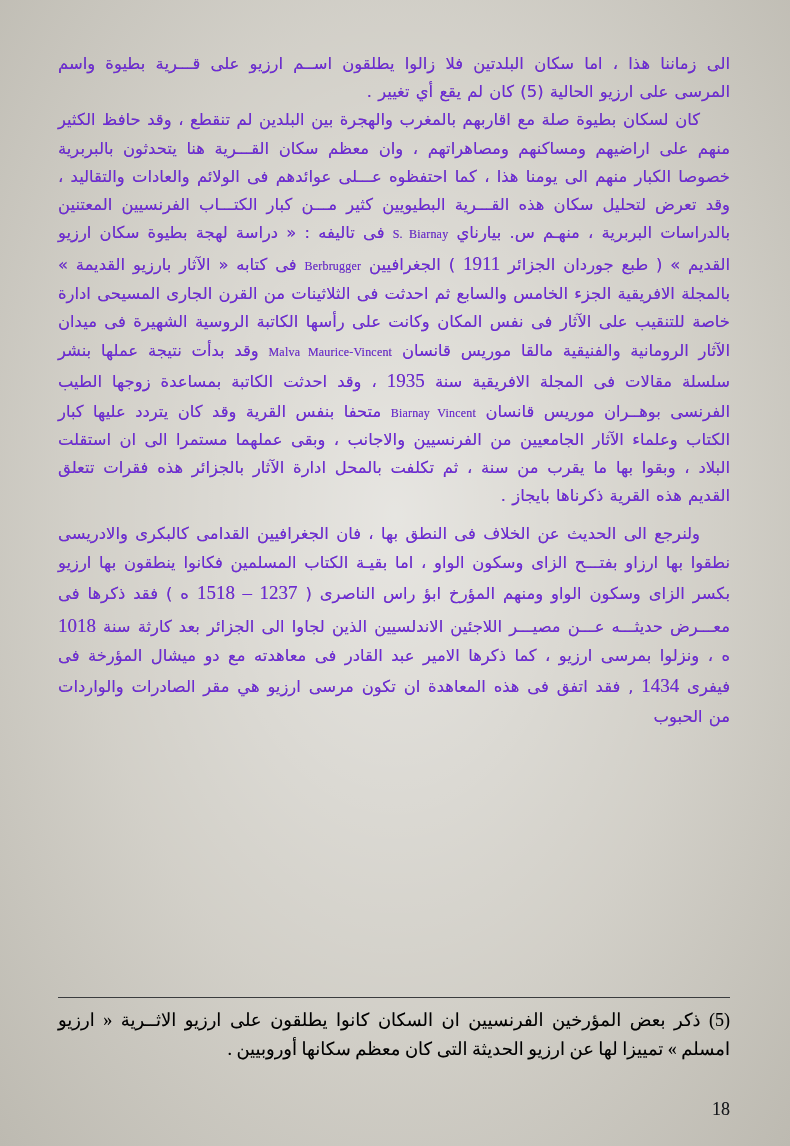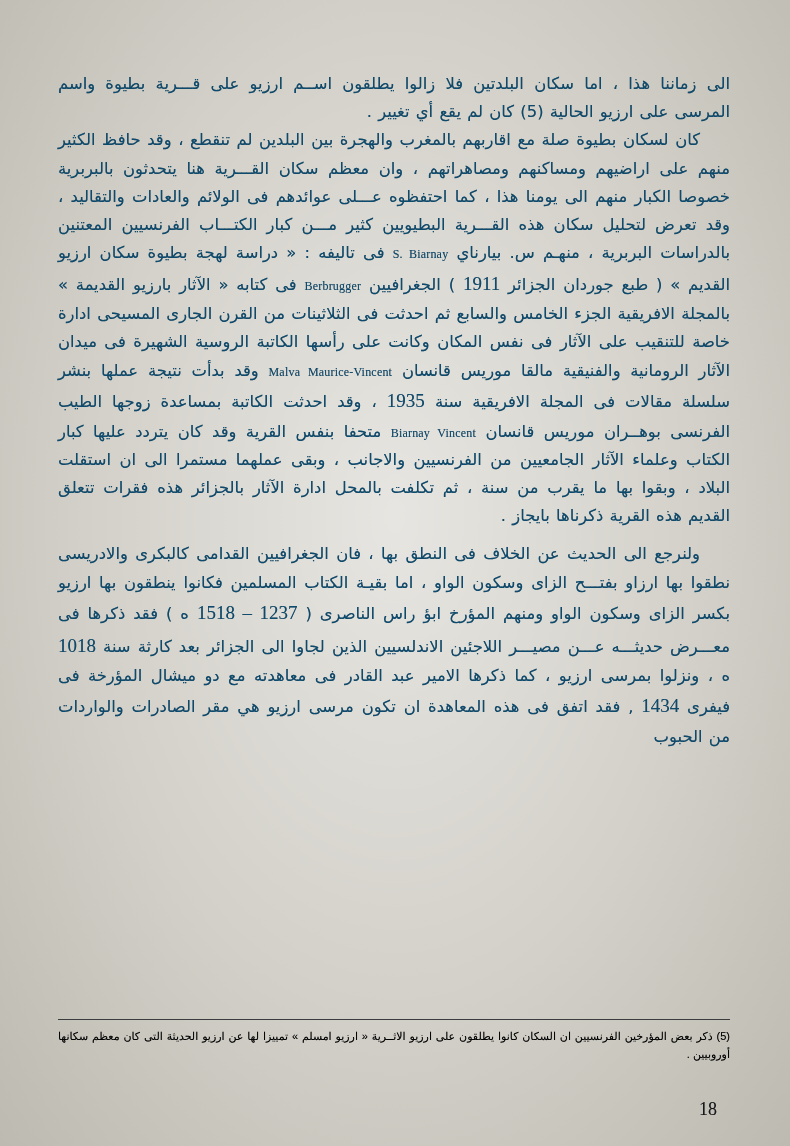--- a/index.html
+++ b/index.html
@@ -20,26 +20,26 @@
     content: "";
     position: absolute;
     inset: 0;
     background:
       radial-gradient(ellipse at 50% 45%, rgba(255,255,255,0.55) 0%, rgba(255,255,255,0.18) 55%, rgba(120,117,108,0.15) 100%);
     pointer-events: none;
   }
   .sheet {
     position: absolute;
     left: 0; right: 0; top: 0; bottom: 0;
-    padding: 70px 60px 40px 58px;
+    padding: 50px 60px 40px 58px;
     box-sizing: border-box;
     direction: rtl;
     text-align: justify;
     font-family: "DejaVu Sans", "Liberation Sans", sans-serif;
-    color: #0c4a6e;
+    color: #6d28d9;
   }
   .body-text p {
     margin: 0 0 0 0;
     font-size: 16.4px;
     line-height: 1.72;
     letter-spacing: 0px;
     word-spacing: 1px;
     text-align: justify;
     text-justify: inter-word;
   }
@@ -73,28 +73,28 @@
     direction: rtl;
   }
   .footnote-rule {
     border: 0;
     border-top: 1px solid #3a3c3e;
     margin: 0 0 8px 0;
     width: 100%;
   }
   .footnote-wrap p {
     margin: 0;
-    font-size: 11px;
+    font-size: 18px;
     line-height: 1.62;
     text-align: justify;
-    font-family: Liberation Sans, sans-serif;
+    font-family: Liberation Serif, serif;
   }
   .page-number {
     position: absolute;
-    right: 73px;
+    right: 60px;
     bottom: 26px;
     direction: ltr;
     font-family: "Liberation Serif", "DejaVu Serif", serif;
     font-size: 18px;
     color: #16181c;
   }
   
   .sheet, .footnote-wrap, .page-number {
     text-shadow: 0 0 0.6px rgba(0,0,0,0.35);
   }

